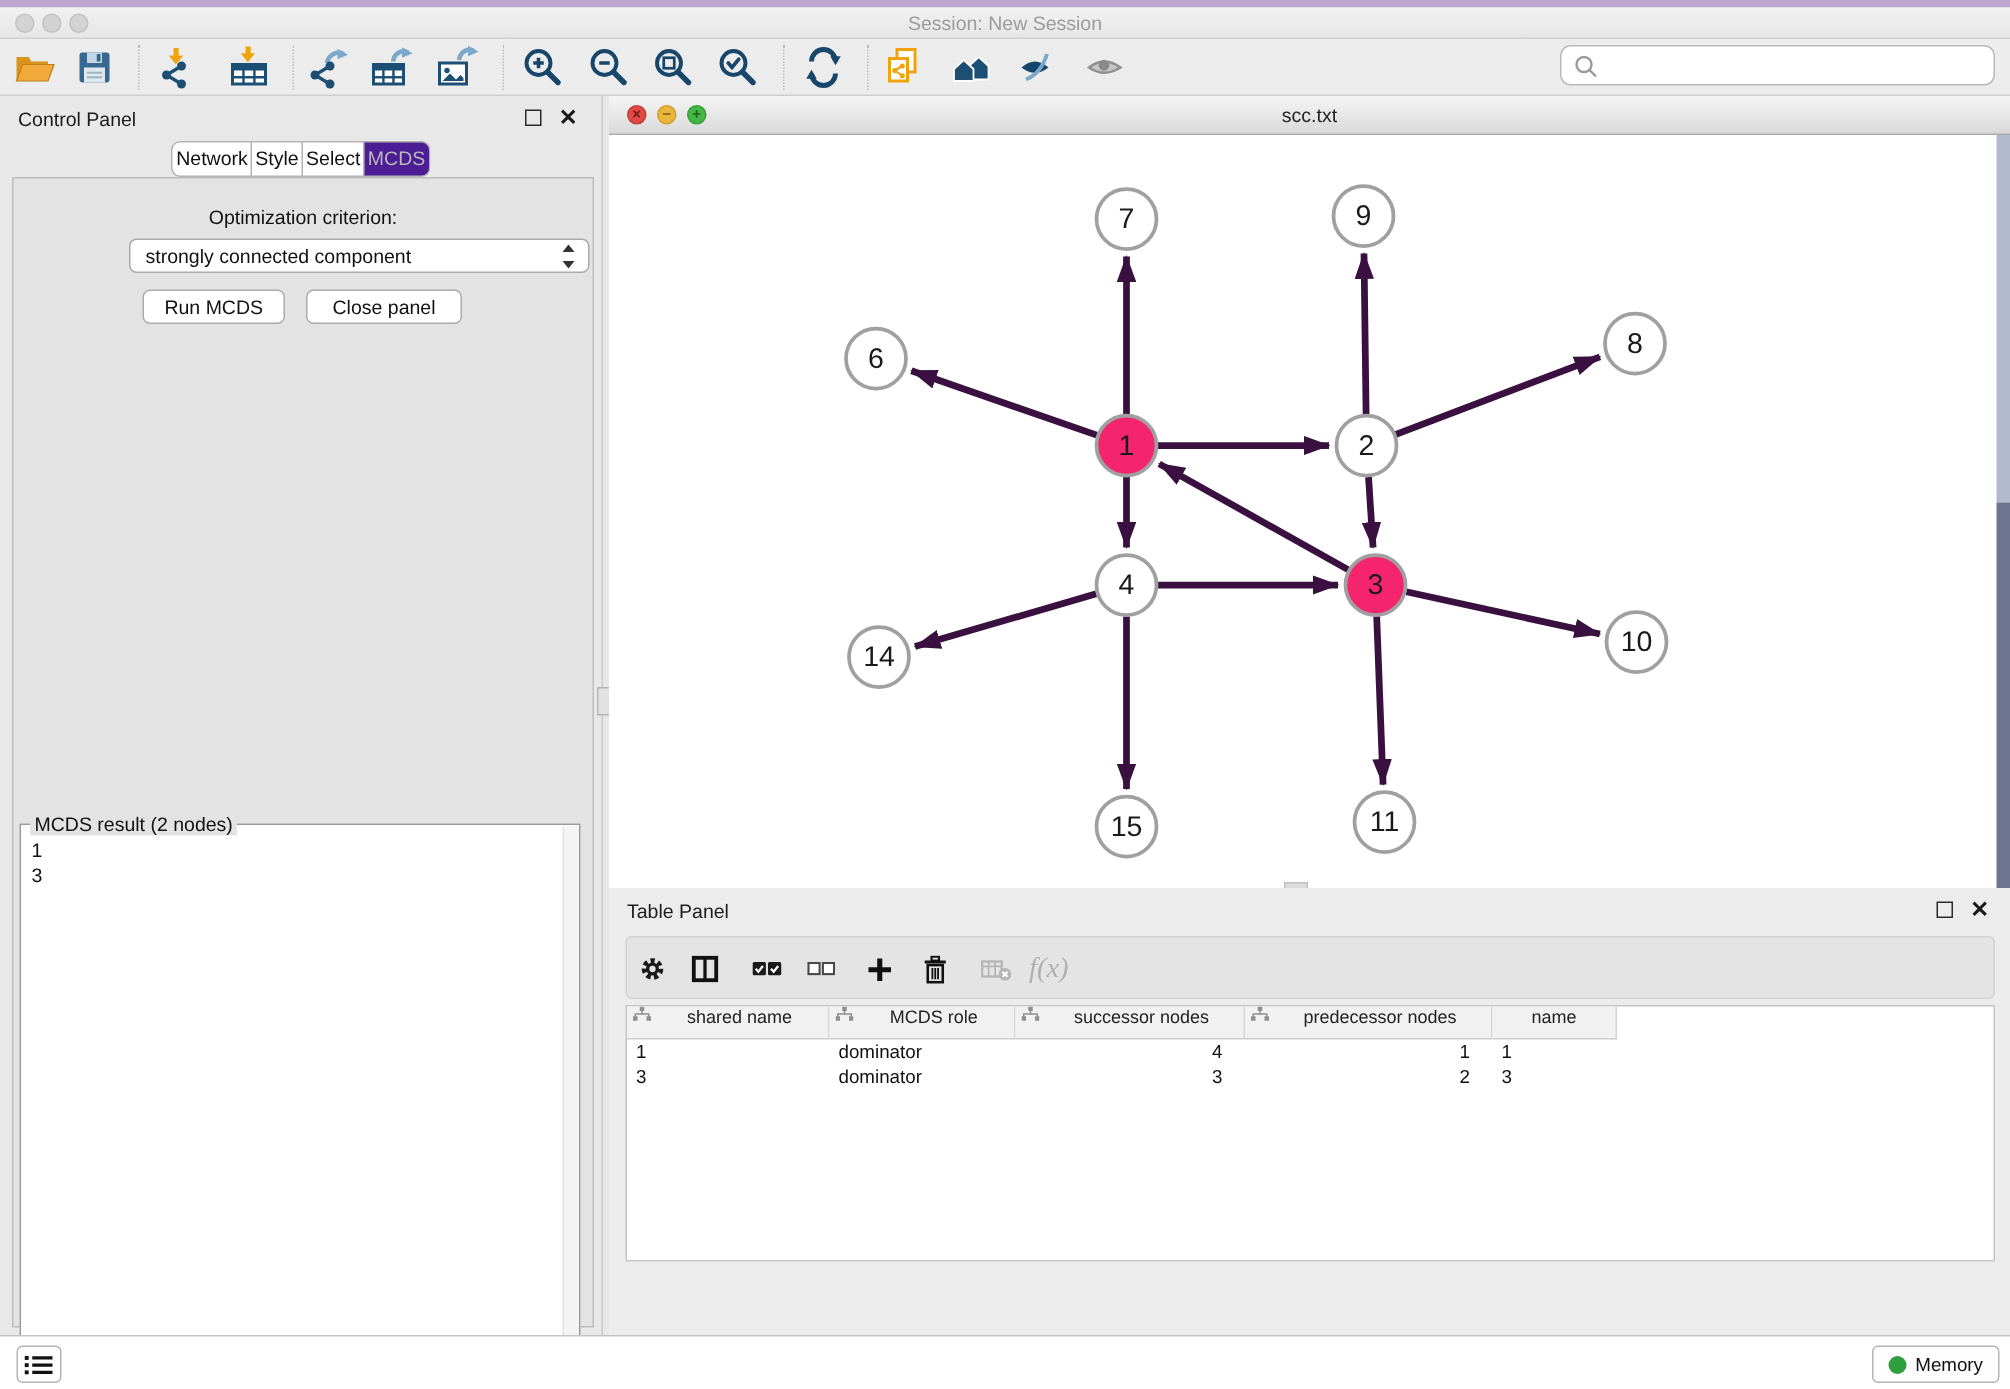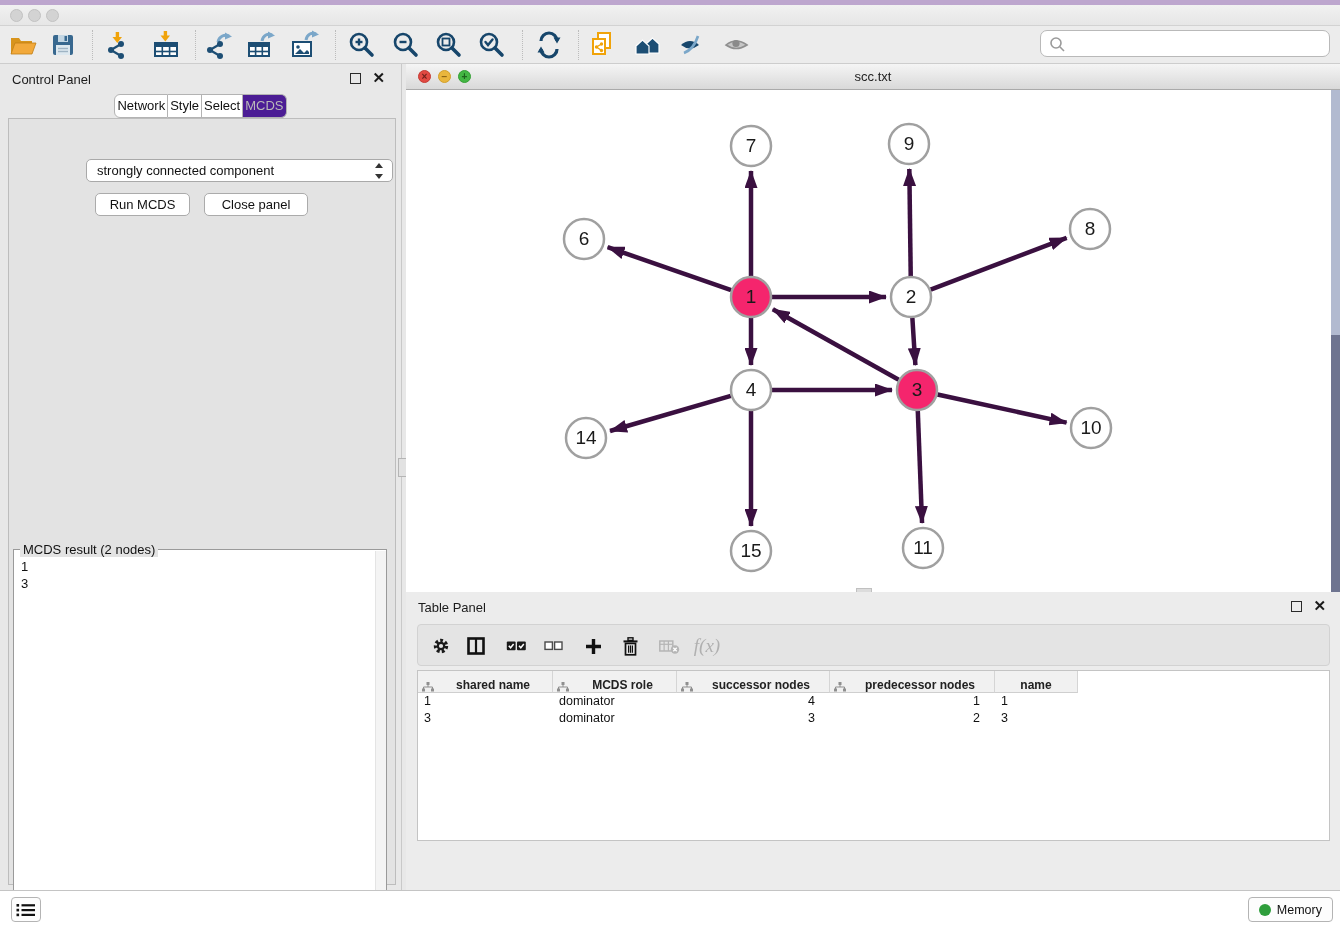--- a/index.html
+++ b/index.html
@@ -68,26 +68,26 @@
     font-size:10px; font-weight:bold; text-align:center; line-height:12px; }
   #net-title { position:absolute; left:0; top:5px; width:100%; text-align:center; font-size:13px; color:#222; }
   #network-canvas { position:relative; width:934px; height:502px; background:#fff; }
   #net-scroll-top { position:absolute; right:0; top:0; width:9px; height:245px; background:#b2bad0; }
   #net-scroll-bot { position:absolute; right:0; top:245px; width:9px; height:257px; background:#6e7490; }
 
   
   #table-panel { position:absolute; left:406px; top:592px; width:934px; height:298px; background:#ececec; }
   #tp-toolbar { position:absolute; left:11px; top:32px; width:913px; height:42px; background:#e4e4e4;
     border:1px solid #d2d2d2; border-radius:4px; }
-  .tp-btn { position:absolute; top:6px; width:30px; height:30px; display:flex; align-items:center; justify-content:center; background:transparent; border:none; }
+  .tp-btn { position:absolute; top:6px; width:30px; height:30px; display:flex; align-items:center; background:transparent; border:none; }
   #fx-label { font-family:"Liberation Serif", serif; font-style:italic; font-size:19px; color:#b0b0b0; }
   #node-table { position:absolute; left:11px; top:78px; width:913px; height:171px; background:#fff; border:1px solid #c4c4c4; }
   #nt-header { position:relative; height:22px; }
   .th { position:absolute; top:0; height:22px; background:#f1f1f1; border-right:1px solid #d5d5d5;
-    border-bottom:1px solid #cfcfcf; display:flex; align-items:flex-end; font-size:12px; color:#222;font-weight:bold; }
+    border-bottom:1px solid #cfcfcf; display:flex; align-items:flex-start; font-size:12px; color:#222; }
   .th .th-label { flex:1; text-align:center; }
   .th .col-ic { margin-left:4px; }
   .tr { position:relative; height:17px; }
   .td { position:absolute; top:0; height:17px; font-size:12.5px; color:#111; padding-top:1px; }
   #tp-tabs-strip { position:absolute; left:0; top:257px; width:934px; height:41px; background:#e4e4e4; border-top:1px solid #d0d0d0; }
   #tp-tabs { display:flex; justify-content:center; margin-top:9px; }
   #tp-tabs .tab { padding:3px 16px 4px; }
 
   
   #status-bar { position:absolute; left:0; top:890px; width:1340px; height:48px; background:#ffffff; border-top:1px solid #c4c4c4; }
@@ -100,20 +100,21 @@
 </head>
 <body>
 
 <div id="app">
 
   <div id="desktop-strip"></div>
   <div id="main-titlebar">
     <div class="gray-dot" style="left:10px"></div>
     <div class="gray-dot" style="left:28px"></div>
     <div class="gray-dot" style="left:46px"></div>
+    <div id="main-title">Session: New Session</div>
   </div>
 
   <div id="main-toolbar">
     <button class="tb-btn" style="left:6px">
       <svg width="30" height="30">
           <path d="M3 8 h8 l2 3 h11 v13 H3 z" fill="#d8941c"></path>
           <path d="M3 24 L7 13 H28 L24 24 z" fill="#f2a93b" stroke="#c07f15" stroke-width="0.8"></path>
         </svg>
     </button>
     <button class="tb-btn" style="left:46px">
@@ -265,20 +266,21 @@
       <span class="float-ic" style="right:40px"></span>
       <span class="close-ic" style="right:16px">✕</span>
     </div>
     <div class="tabrow" id="ctl-tabs">
         <div class="tab">Network</div>
         <div class="tab">Style</div>
         <div class="tab">Select</div>
         <div class="tab tab-selected">MCDS</div>
       </div>
     <div id="cp-body">
+      <div id="opt-label">Optimization criterion:</div>
       <div id="criterion-select">
         <span>strongly connected component</span>
         <span class="stepper"></span>
       </div>
       <button class="mac-btn" style="left:86px; width:95px">Run MCDS</button>
       <button class="mac-btn" style="left:195px; width:104px">Close panel</button>
       <div id="mcds-fieldset">
         <span id="mcds-legend">MCDS result (2 nodes)</span>
         <div id="mcds-result-list">1
 3</div>

